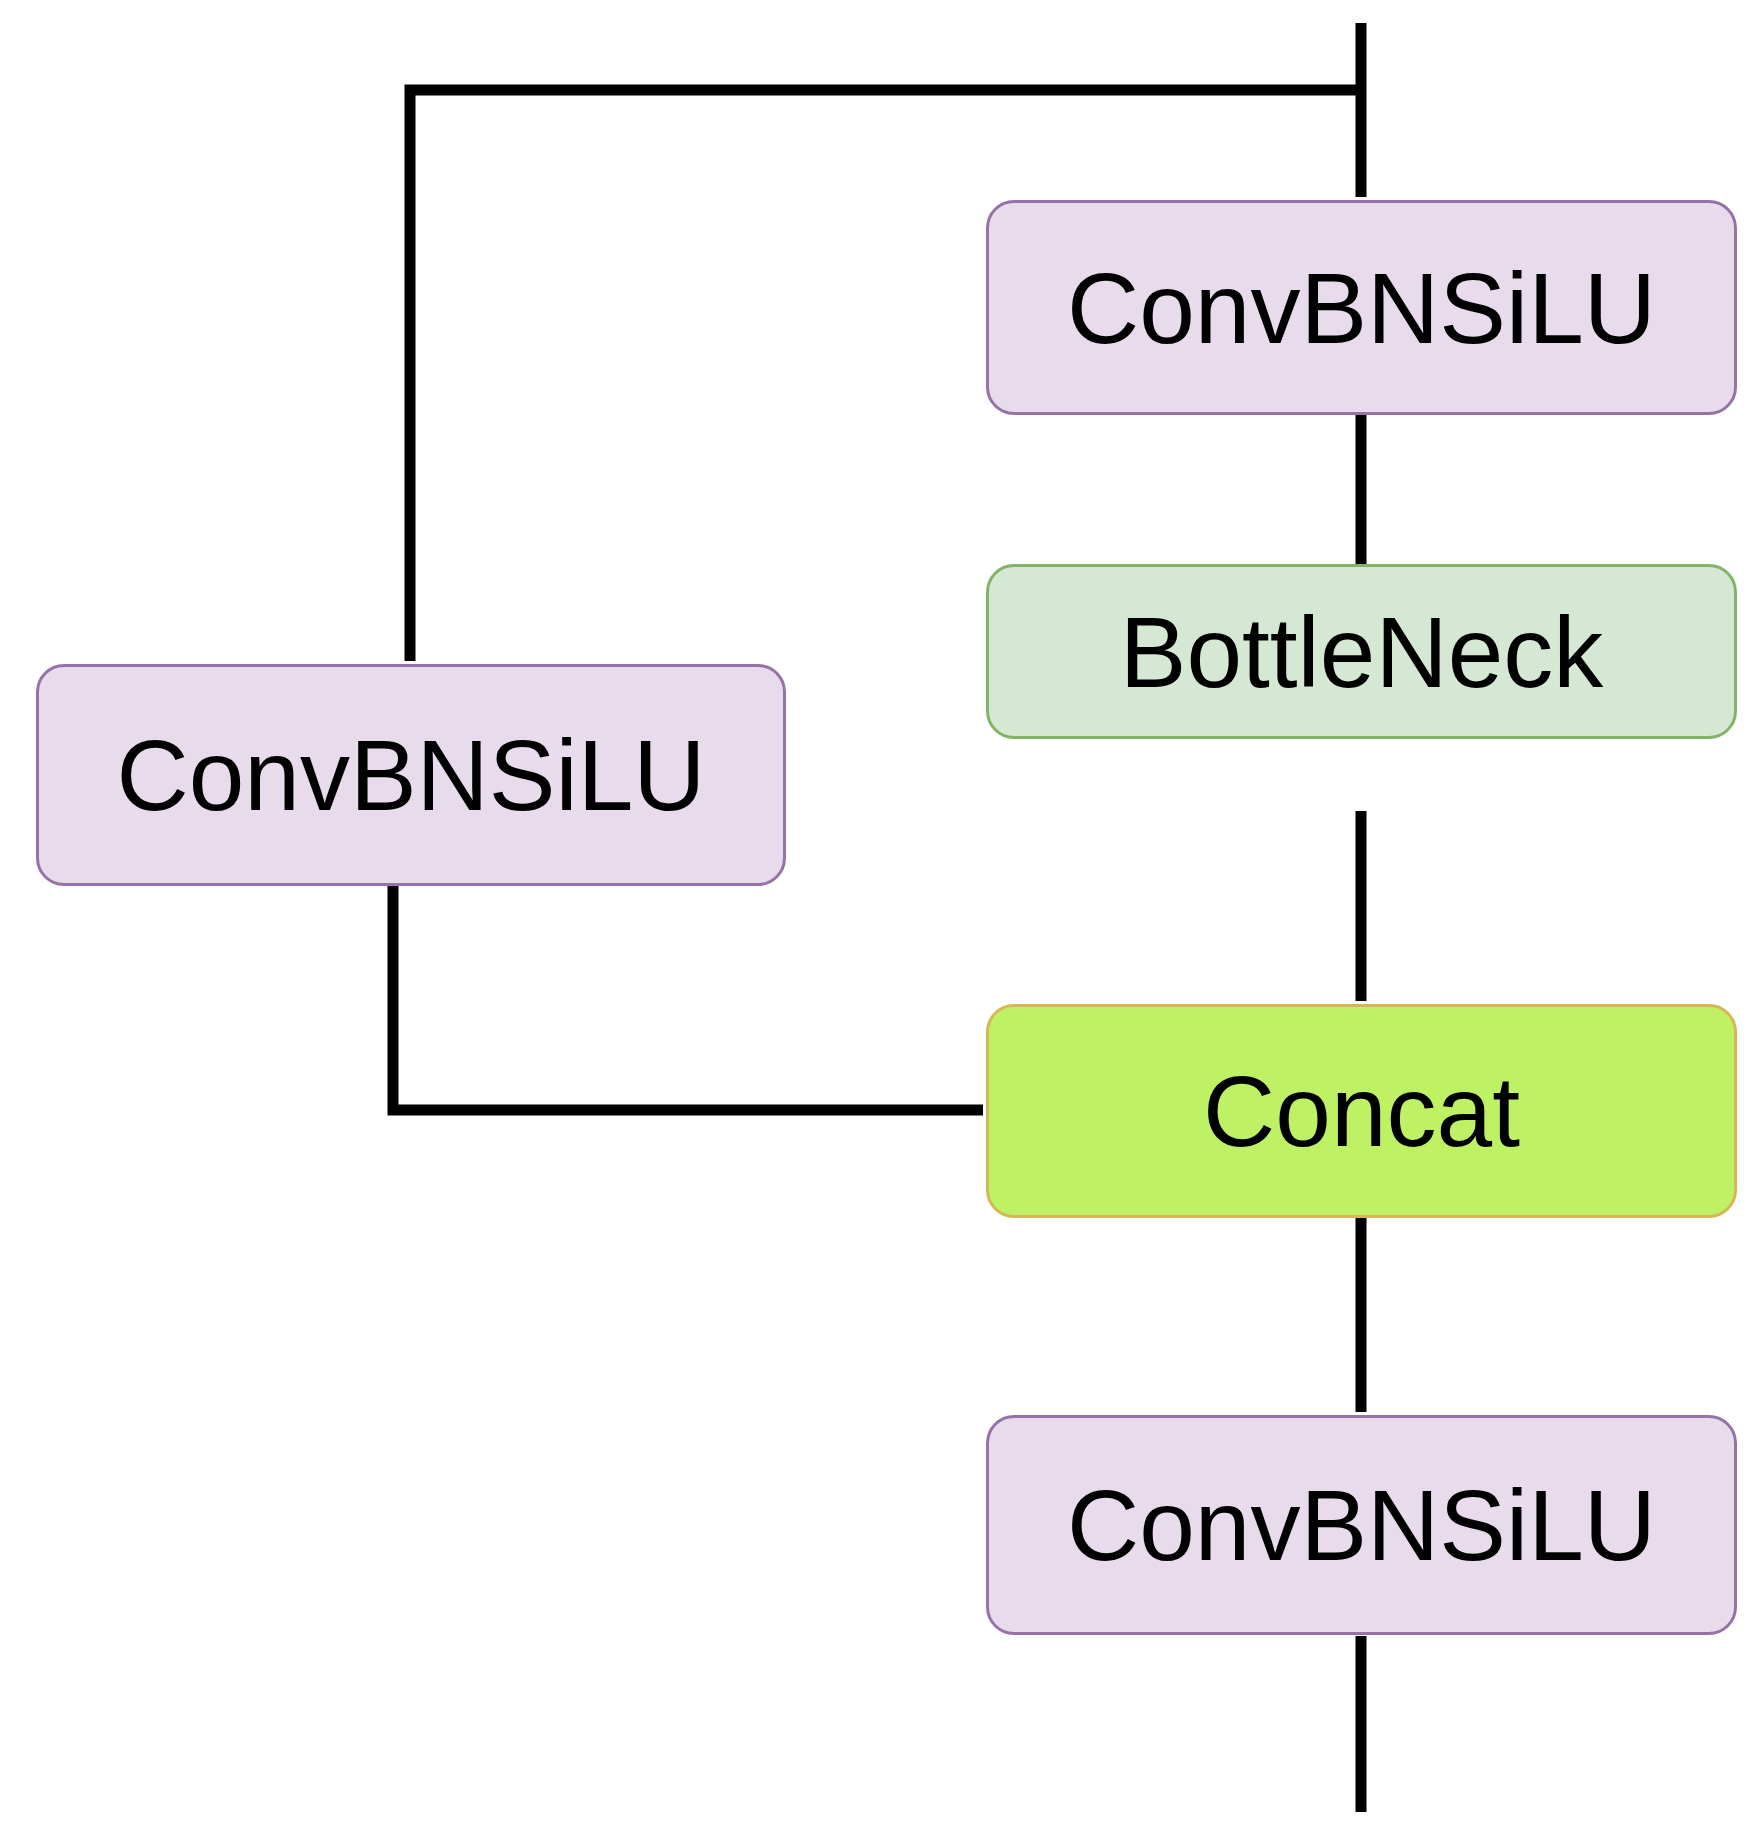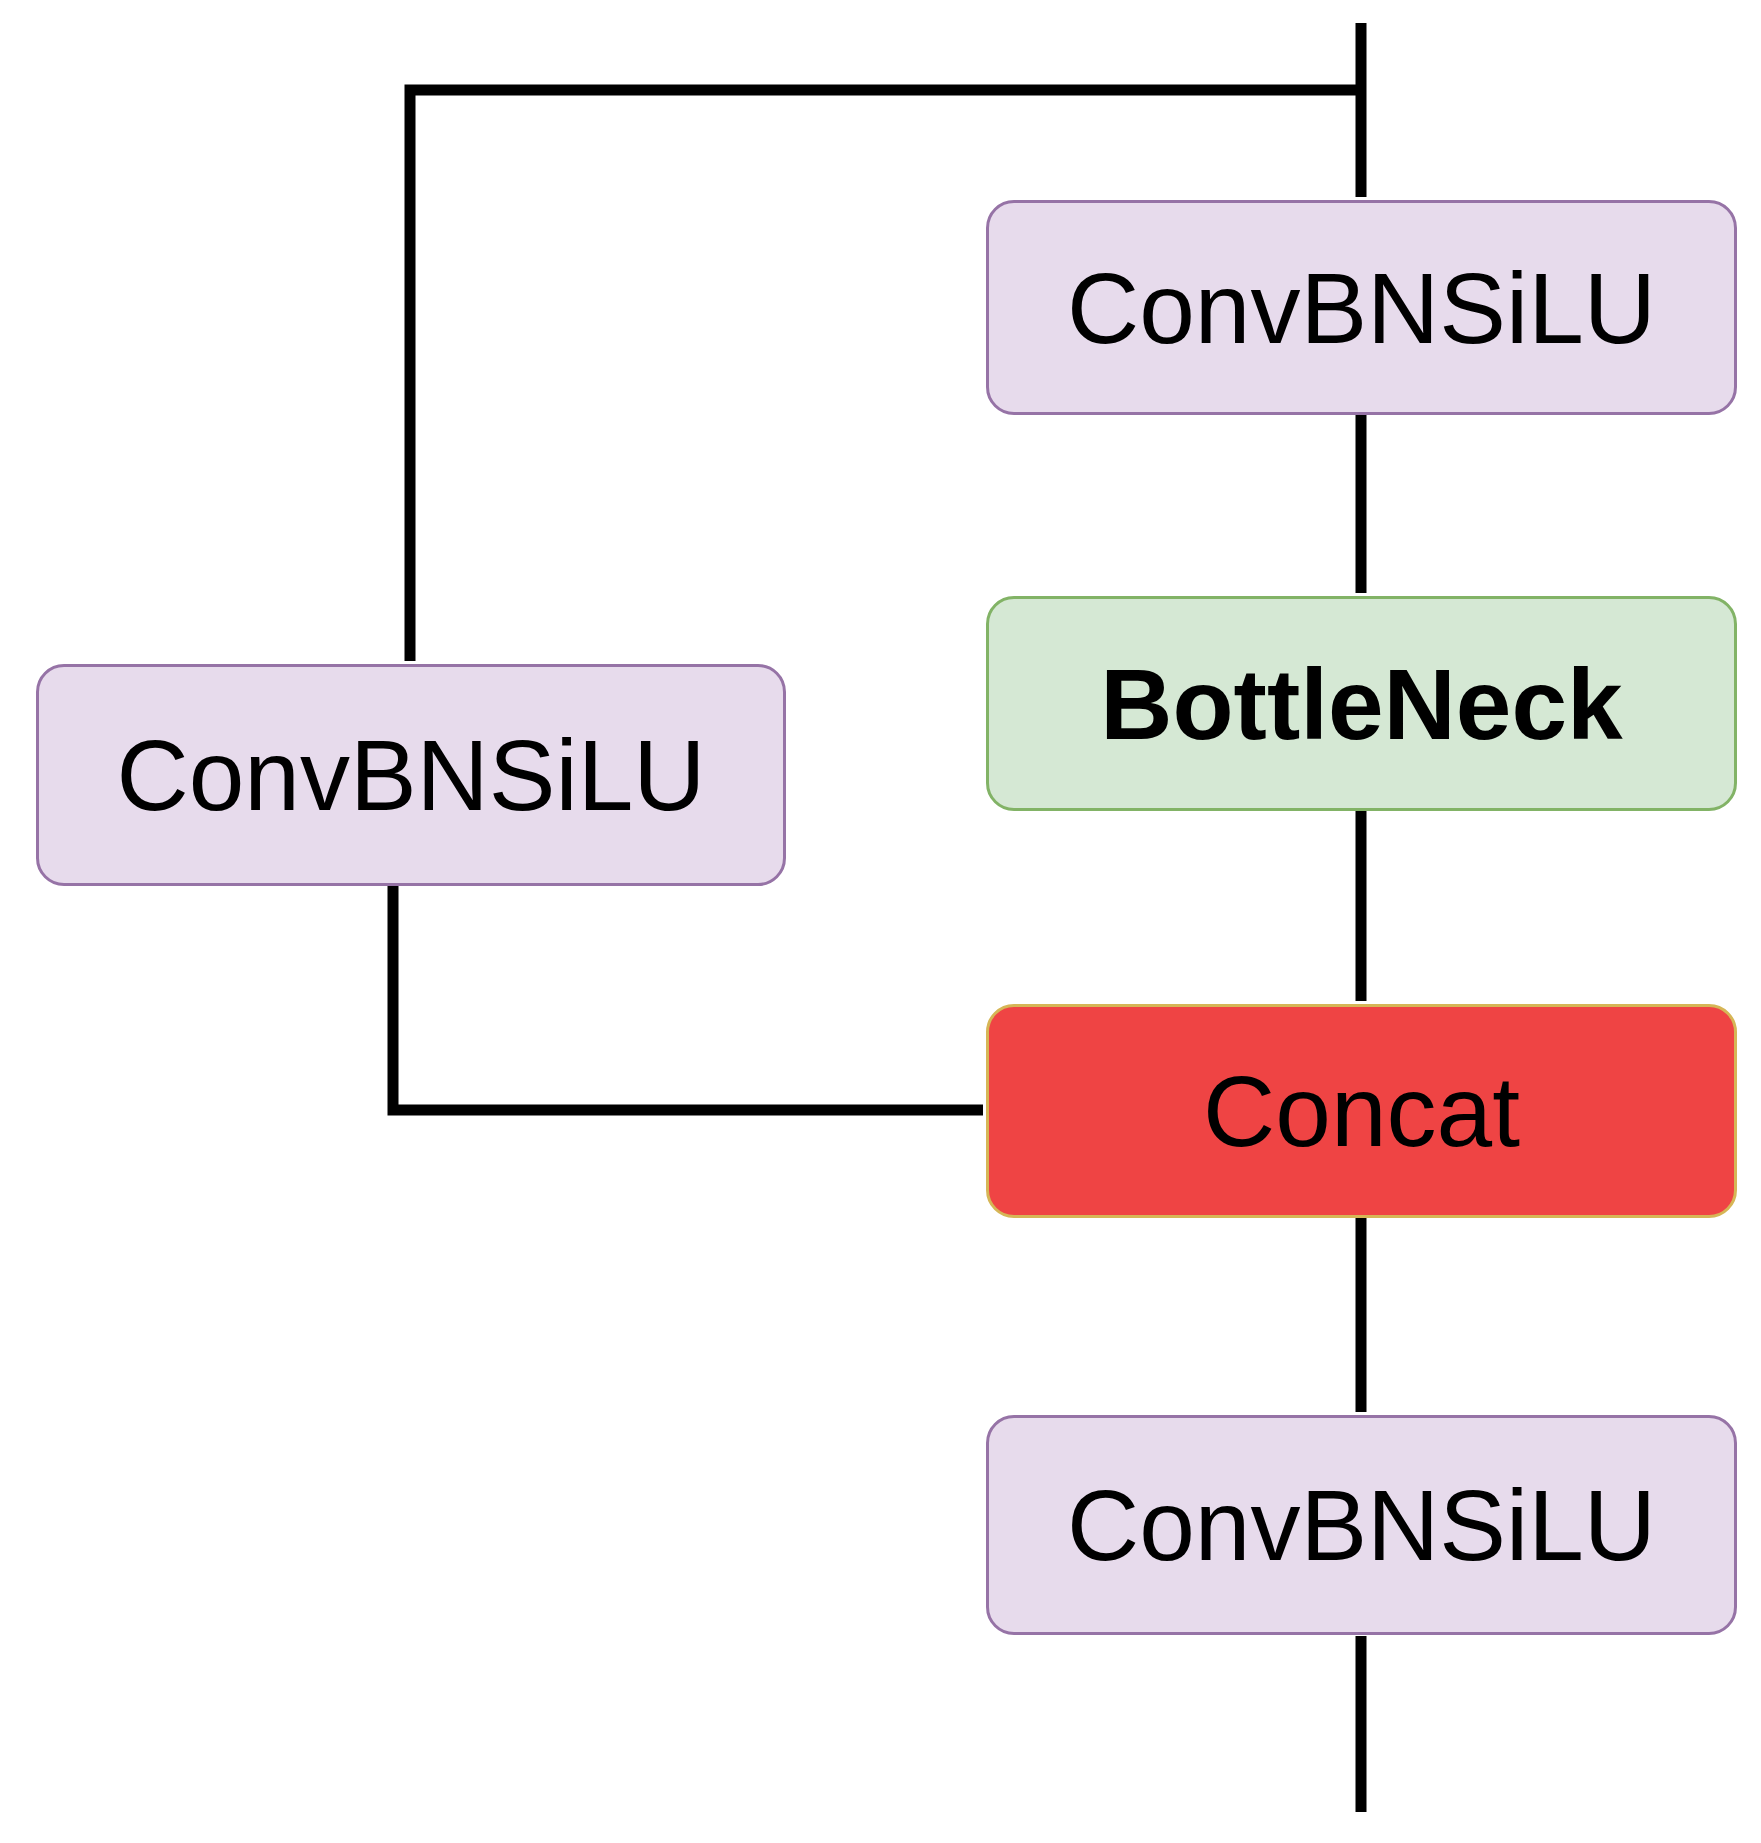--- a/index.html
+++ b/index.html
@@ -38,24 +38,24 @@
     border: 3px solid #000;
     border-radius: 28px;
     font-size: 100px;
     line-height: 1;
     color: #000000;
     white-space: nowrap;
     text-align: center;
   }
   .node-purple { background: #e7dbec; border-color: #9673a6; text-align: right; }
   .node-green  { background: #d5e8d4; border-color: #82b366; }
-  .node-yellow { background: #ef4444; border-color: #d6b656; }
+  .node-yellow { background: #bef264; border-color: #d6b656; }
 
   .node-conv-top    { left: 986px; top: 200px;  width: 751px; height: 215px; }
-  .node-bottleneck  { left: 986px; top: 596px;  width: 751px; height: 215px; font-weight: bold; }
+  .node-bottleneck  { left: 986px; top: 564px;  width: 751px; height: 175px; }
   .node-concat      { left: 986px; top: 1004px; width: 751px; height: 214px; }
   .node-conv-bottom { left: 986px; top: 1415px; width: 751px; height: 220px; }
   .node-conv-left   { left: 36px;  top: 664px;  width: 750px; height: 222px; }
 </style>
 </head>
 <body>
 
 <div class="canvas">
 
   <svg class="connector-layer" viewBox="0 0 1761 1843" aria-hidden="true">

